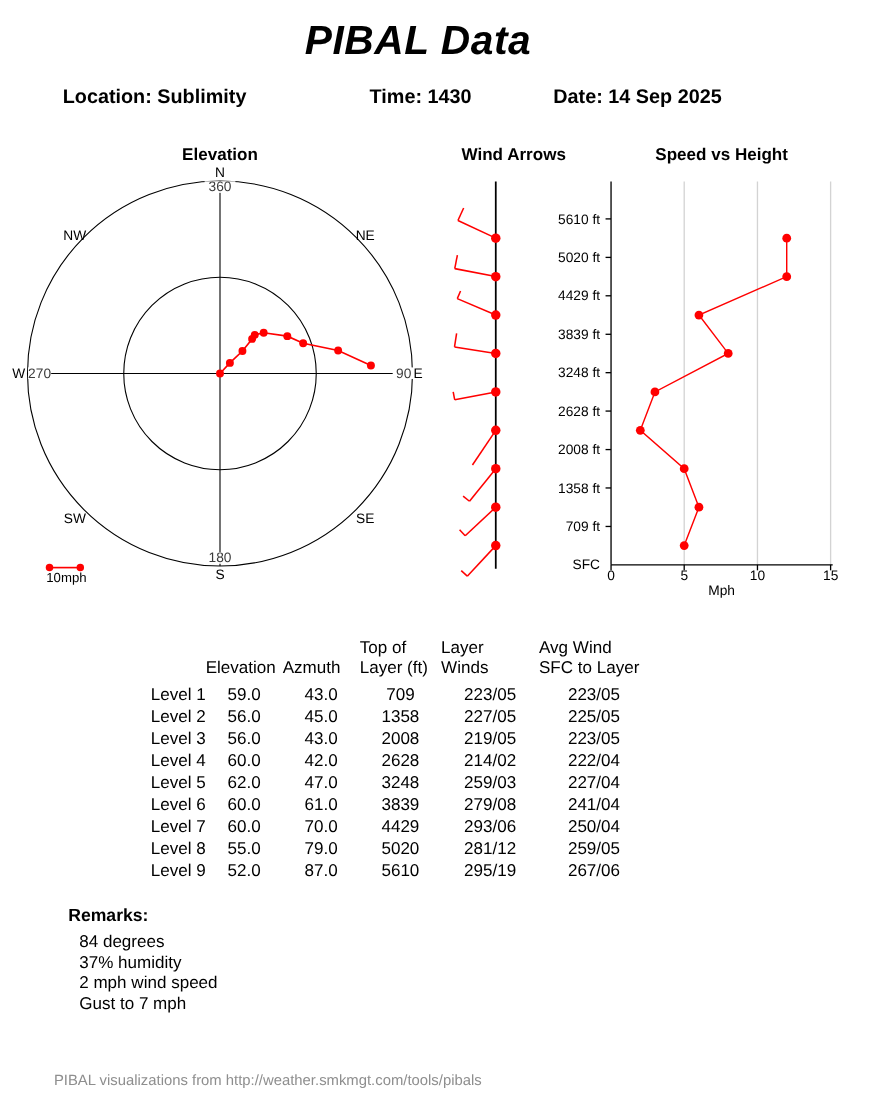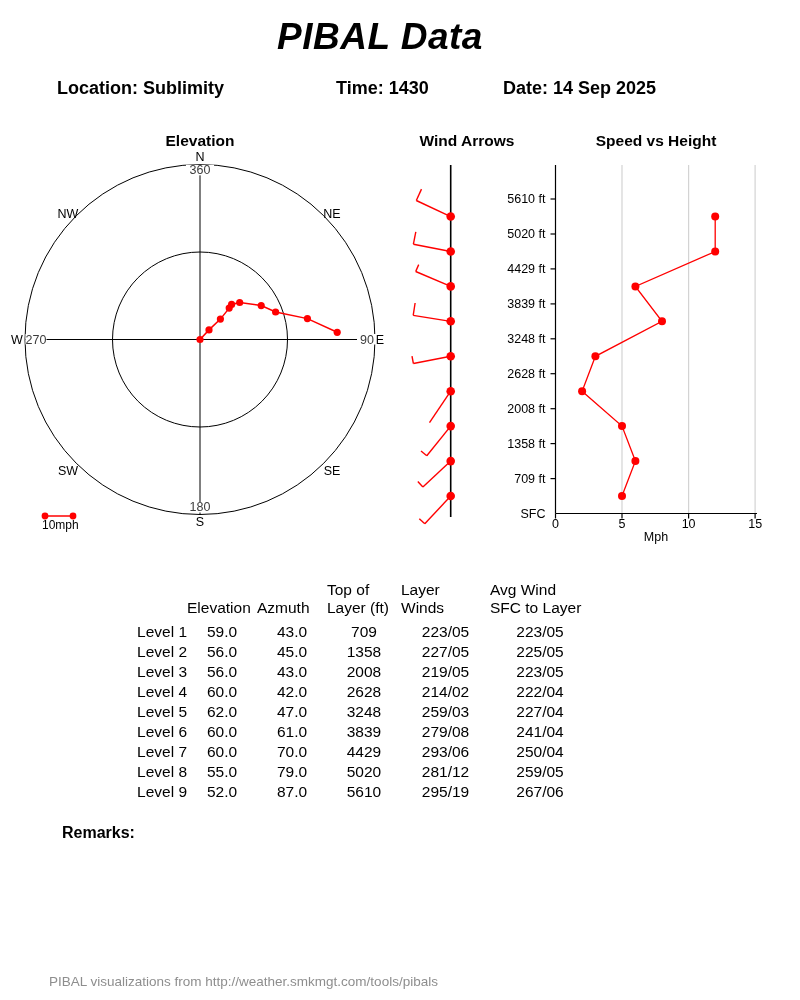--- a/index.html
+++ b/index.html
@@ -255,15 +255,21 @@
     <div class="td lvl">Level 9</div>
     <div class="td">52.0</div>
     <div class="td">87.0</div>
     <div class="td">5610</div>
     <div class="td">295/19</div>
     <div class="td">267/06</div>
   </div>
 
 <div id="remarks" class="abs">
   <div id="remarks-heading">Remarks:</div>
+  <div id="remarks-items">
+      <div>84 degrees</div>
+      <div>37% humidity</div>
+      <div>2 mph wind speed</div>
+      <div>Gust to 7 mph</div>
+    </div>
 </div>
 
 <div id="footer" class="abs">PIBAL visualizations from http://weather.smkmgt.com/tools/pibals</div>
 
 </body></html>

